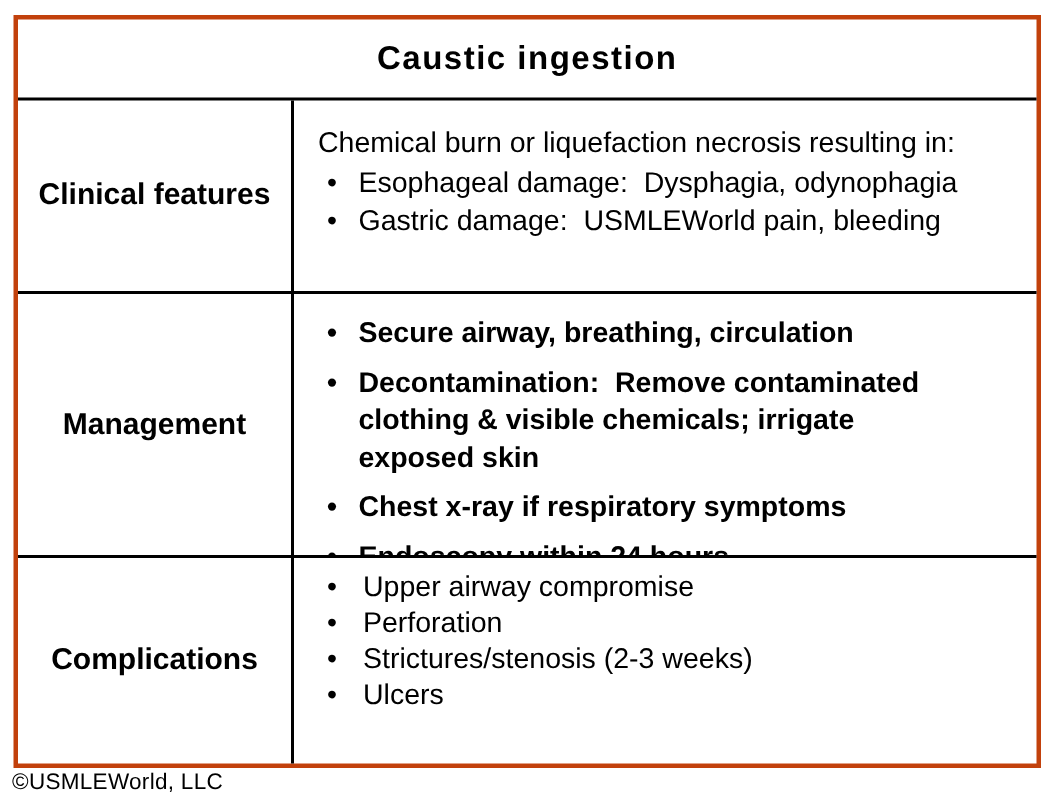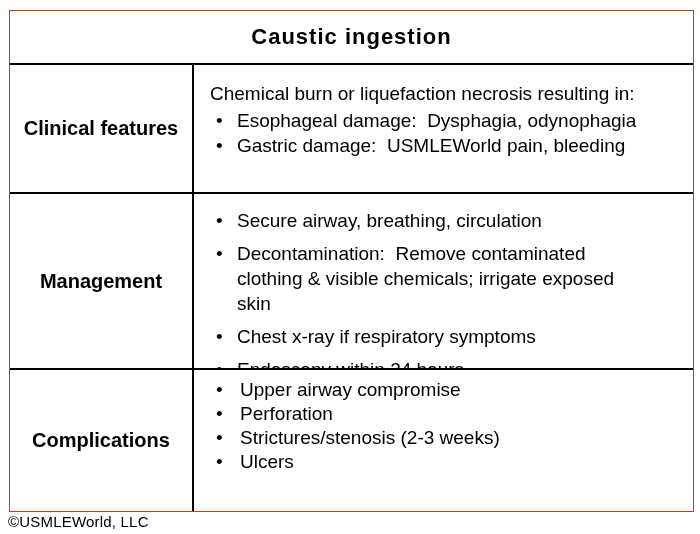--- a/index.html
+++ b/index.html
@@ -8,21 +8,21 @@
     background: #ffffff;
     font-family: "Liberation Sans", "DejaVu Sans", sans-serif;
     color: #000000;
     overflow: hidden;
     position: relative;
   }
   .table {
     position: absolute;
     left: 9px; top: 10px;
     width: 685px; height: 502px;
-    border: 1px solid #c2410c;
+    border: 3px solid #c2410c;
     background: #ffffff;
     display: flex;
     flex-direction: column;
   }
   .title-row {
     height: 54px;
     border-bottom: 2px solid #000000;
     display: flex;
     align-items: center;
     justify-content: center;
@@ -71,21 +71,21 @@
     white-space: pre-wrap;
   }
   .content-cell li::before {
     content: "\2022";
     position: absolute;
     left: 2px;
     top: 0;
   }
   .r-clinical .content-cell { padding: 16px 10px 16px 16px; }
   .r-clinical li { line-height: 25px; }
-  .r-management .content-cell { padding: 14px 10px 0 16px; }
+  .r-management .content-cell { padding: 14px 10px 0 16px; font-weight: bold; }
   .r-management li { line-height: 25px; max-width: 424px; }
   .r-management li + li { margin-top: 8px; }
   .r-complications .content-cell { padding: 8px 24px 0 16px; }
   .r-complications li { line-height: 24px; padding-left: 26px; }
   .footer {
     position: absolute;
     left: 8px;
     top: 513px;
     font-size: 15px;
     letter-spacing: 0.2px;

